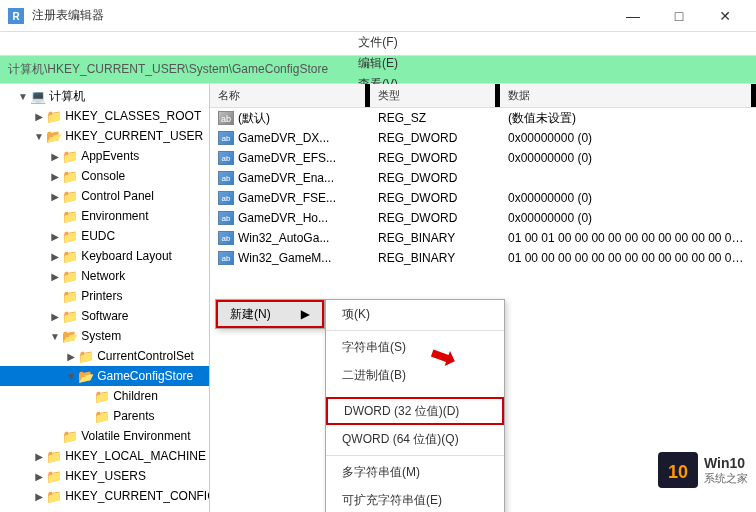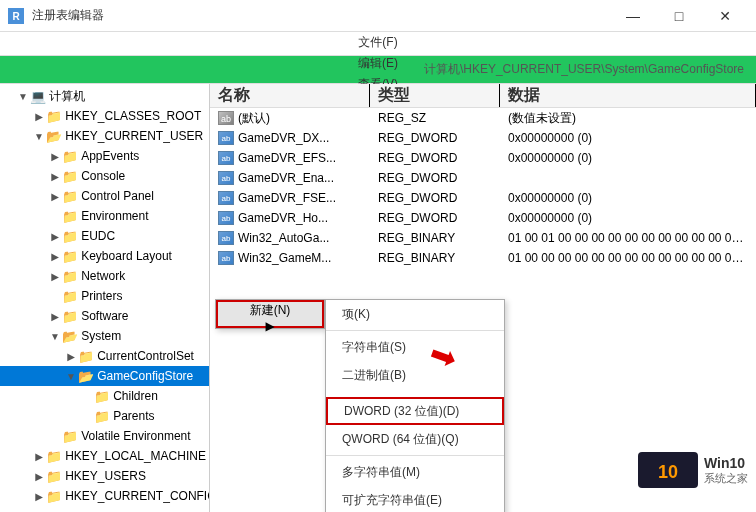--- a/index.html
+++ b/index.html
@@ -11,21 +11,21 @@
     .title-icon { width: 16px; height: 16px; background: #4a90d9; display: flex; align-items: center; justify-content: center; color: white; font-size: 10px; font-weight: bold; }
     .title-text { font-size: 12px; color: #333; }
     .title-controls { display: flex; gap: 0; }
     .title-btn { width: 46px; height: 32px; display: flex; align-items: center; justify-content: center; cursor: pointer; font-size: 14px; color: #333; border: none; background: transparent; }
     
     
     .menu-bar { background: #fff; height: 24px; display: flex; align-items: center; padding: 0 4px; border-bottom: 1px solid #ddd; flex-direction: column; }
     .menu-item { padding: 2px 8px; cursor: pointer; font-size: 12px; color: #333; height: 24px; display: flex; align-items: center; }
     
     
-    .address-bar { background: #22c55e; height: 28px; display: flex; align-items: center; padding: 0 8px; border-bottom: 1px solid #ddd; font-size: 12px; color: #333; justify-content: flex-end; }
+    .address-bar { background: #86efac; height: 28px; display: flex; align-items: center; padding: 0 8px; border-bottom: 1px solid #ddd; font-size: 12px; color: #333; }
     .address-label { color: #555; margin-right: 4px; }
     
     
     .main-content { display: flex; height: calc(512px - 32px - 24px - 28px); }
     
     
     .tree-panel { width: 210px; background: #fff; border-right: 1px solid #ccc; overflow: hidden; padding: 2px 0; }
     .tree-item { display: flex; align-items: center; padding: 1px 0; cursor: pointer; white-space: nowrap; height: 20px; }
     .tree-item.selected { background: #0078d7; color: white; }
     .tree-item.selected .folder-icon { color: white; }
@@ -33,40 +33,40 @@
     .expand-btn { width: 14px; height: 14px; display: inline-flex; align-items: center; justify-content: center; color: #555; font-size: 10px; flex-shrink: 0; cursor: pointer; }
     .folder-icon { font-size: 13px; margin-right: 3px; flex-shrink: 0; }
     .folder-yellow { color: #e8b84b; }
     .item-label { font-size: 12px; }
     
     
     .right-panel { flex: 1; background: #fff; overflow: hidden; position: relative; }
     
     
     .table-header { display: flex; background: #f5f5f5; border-bottom: 1px solid #ddd; height: 24px; align-items: center; }
-    .th { padding: 0 8px; font-size: 16px; color: #333; font-weight: bold; border-right: 1px solid #000000; height: 100%; display: flex; align-items: center; }
+    .th { padding: 0 8px; font-size: 11px; color: #333; font-weight: normal; border-right: 5px solid #000000; height: 100%; display: flex; align-items: center; }
     .th-name { width: 160px; }
     .th-type { width: 130px; }
     .th-data { flex: 1; }
     
     
     .table-body { overflow-y: auto; height: calc(100% - 24px); }
     .table-row { display: flex; height: 20px; align-items: center; cursor: pointer; }
     .td { padding: 0 8px; font-size: 12px; overflow: hidden; text-overflow: ellipsis; white-space: nowrap; }
     .td-name { width: 160px; display: flex; align-items: center; gap: 4px; }
     .td-type { width: 130px; }
     .td-data { flex: 1; }
     
     
     .context-menu-overlay { position: absolute; top: 0; left: 0; width: 100%; height: 100%; pointer-events: none; z-index: 100; }
     .submenu-entry { height: 28px; display: flex; align-items: center; padding: 0 16px; cursor: pointer; font-size: 12px; color: #333; }
     
     
     .watermark { position: absolute; bottom: 24px; right: 8px; display: flex; align-items: center; gap: 6px; z-index: 50; }
-    .watermark-logo { width: 60px; height: 36px; background: #1a1a2e; border-radius: 4px; display: flex; align-items: center; justify-content: center; color: #f90; font-size: 18px; font-weight: bold; }
+    .watermark-logo { width: 40px; height: 36px; background: #1a1a2e; border-radius: 4px; display: flex; align-items: center; justify-content: center; color: #f90; font-size: 18px; font-weight: bold; }
   </style>
 </head>
 <body>
 
 <div class="title-bar">
   <div class="title-bar-left">
     <div class="title-icon">
       <svg width="16" height="16" viewBox="0 0 16 16">
         <rect x="1" y="1" width="14" height="14" rx="1" fill="#4a90d9"></rect>
         <text x="8" y="12" text-anchor="middle" fill="white" font-size="10" font-weight="bold">R</text>
@@ -365,21 +365,21 @@
         </div>
         <div class="td td-type">REG_BINARY</div>
         <div class="td td-data">01 00 00 00 00 00 00 00 00 00 00 00 00 00 00 00...</div>
       </div>
 
     </div>
 
     <div class="context-menu-overlay">
 
       <div style="position:absolute; top:215px; left:5px; background:#fff; border:1px solid #aaa; box-shadow:2px 2px 6px rgba(0,0,0,0.2); width:110px;">
-        <div style="height:28px; display:flex; align-items:center; justify-content:space-between; padding:0 12px; background:#e5e5e5; border:2px solid #cc0000; cursor:pointer; font-size:12px;flex-direction:column;">
+        <div style="height:28px; display:flex; align-items:center; justify-content:space-between; padding:0 12px; background:#e5e5e5; border:2px solid #cc0000; cursor:pointer; font-size:12px;">
           <span>新建(N)</span>
           <span>▶</span>
         </div>
       </div>
 
       <div style="position:absolute; top:215px; left:115px; background:#fff; border:1px solid #aaa; box-shadow:2px 2px 6px rgba(0,0,0,0.2); min-width:180px;">
 
         <div class="submenu-entry">
           <span>项(K)</span>
         </div>

